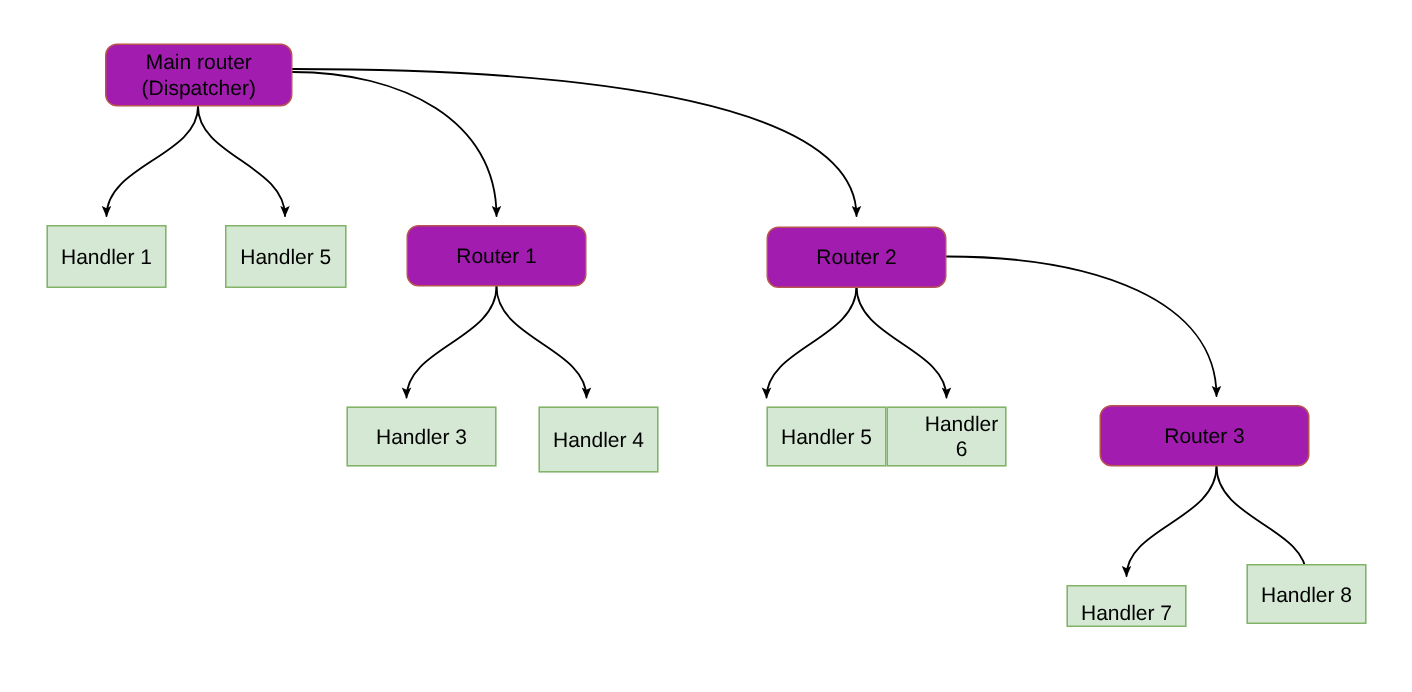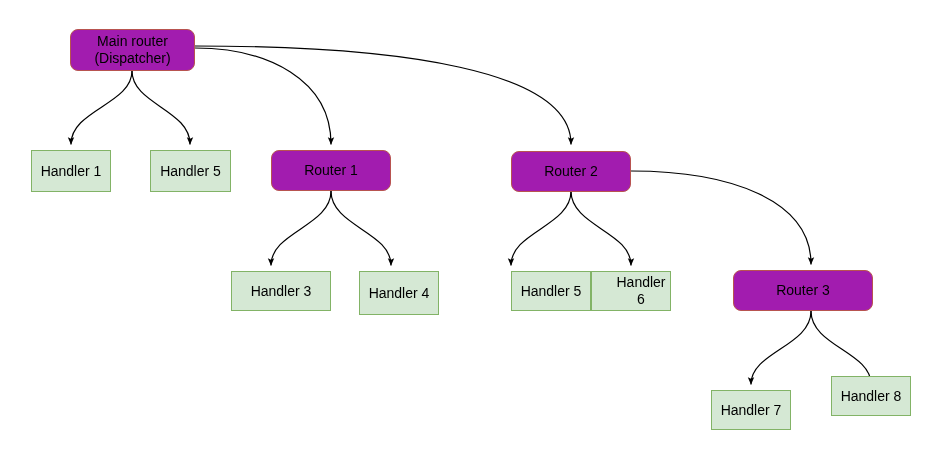--- a/index.html
+++ b/index.html
@@ -88,17 +88,17 @@
 (Dispatcher)</span></div>
       <div class="node node-handler" style="left: 31px; top: 150px; width: 80px; height: 42px; justify-content: center;"><span class="node-label">Handler 1</span></div>
       <div class="node node-handler" style="left: 150px; top: 150px; width: 81px; height: 42px;"><span class="node-label">Handler 5</span></div>
       <div class="node node-router" style="left: 271px; top: 150px; width: 120px; height: 41px; text-align: center;"><span class="node-label">Router 1</span></div>
       <div class="node node-router" style="left: 511px; top: 151px; width: 120px; height: 41px;"><span class="node-label">Router 2</span></div>
       <div class="node node-handler" style="left: 231px; top: 271px; width: 100px; height: 40px;"><span class="node-label">Handler 3</span></div>
       <div class="node node-handler" style="left: 359px; top: 271px; width: 80px; height: 44px;"><span class="node-label">Handler 4</span></div>
       <div class="node node-handler" style="left: 471px; top: 271px; width: 80px; height: 40px; margin-left: 40px;"><span class="node-label">Handler 5</span></div>
       <div class="node node-handler" style="left: 591px; top: 271px; width: 80px; height: 40px; padding-left: 20px;"><span class="node-label">Handler 6</span></div>
       <div class="node node-router" style="left: 717px; top: 270px; width: 140px; height: 41px; margin-left: 16px;"><span class="node-label">Router 3</span></div>
-      <div class="node node-handler" style="left: 711px; top: 390px; width: 80px; height: 40px;"><span class="node-label">Handler 7</span></div>
+      <div class="node node-handler" style="left: 711px; top: 390px; width: 80px; height: 28px; align-items: flex-end;"><span class="node-label">Handler 7</span></div>
       <div class="node node-handler" style="left: 831px; top: 376px; width: 80px; height: 40px;"><span class="node-label">Handler 8</span></div>
     </div>
 
 </div>
 
 </body></html>

